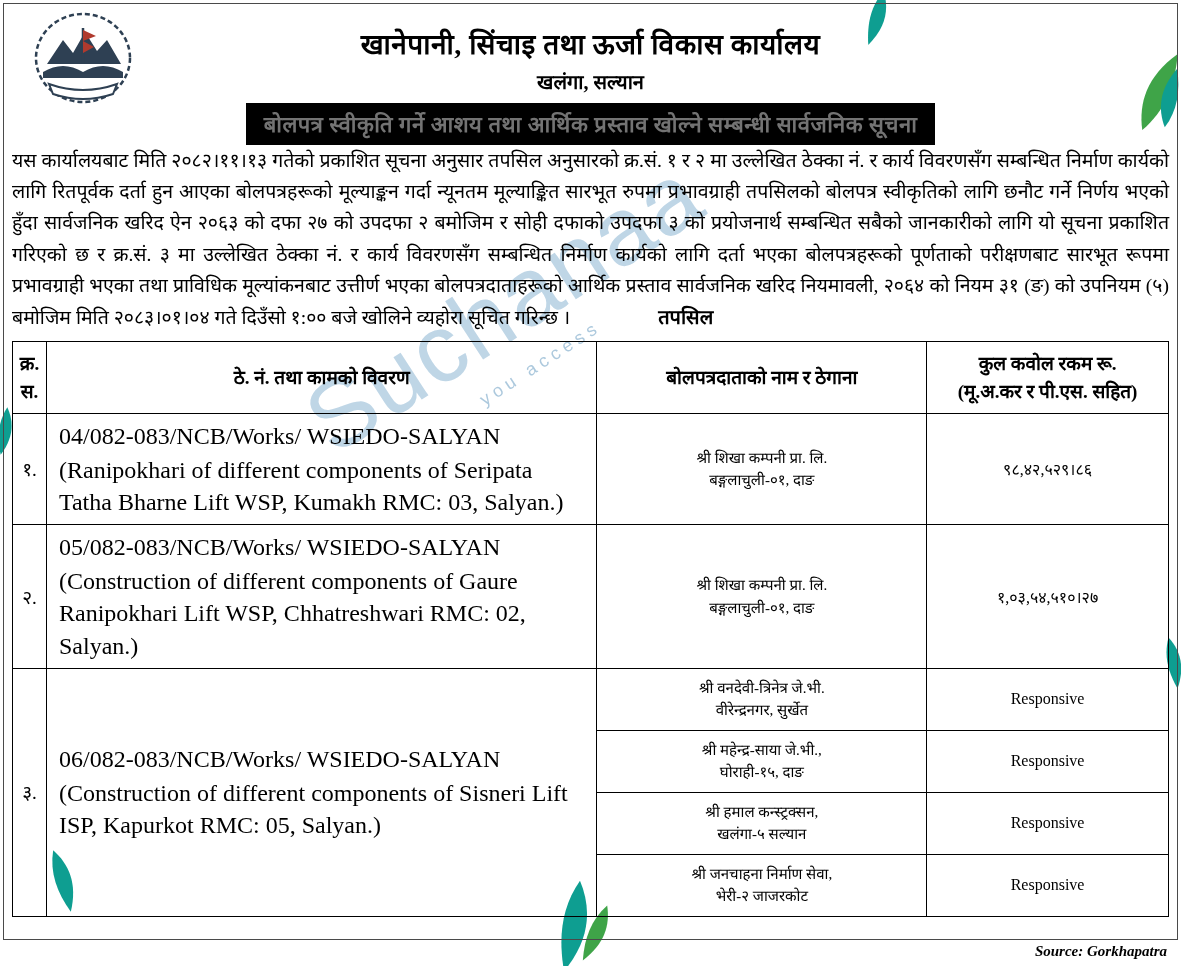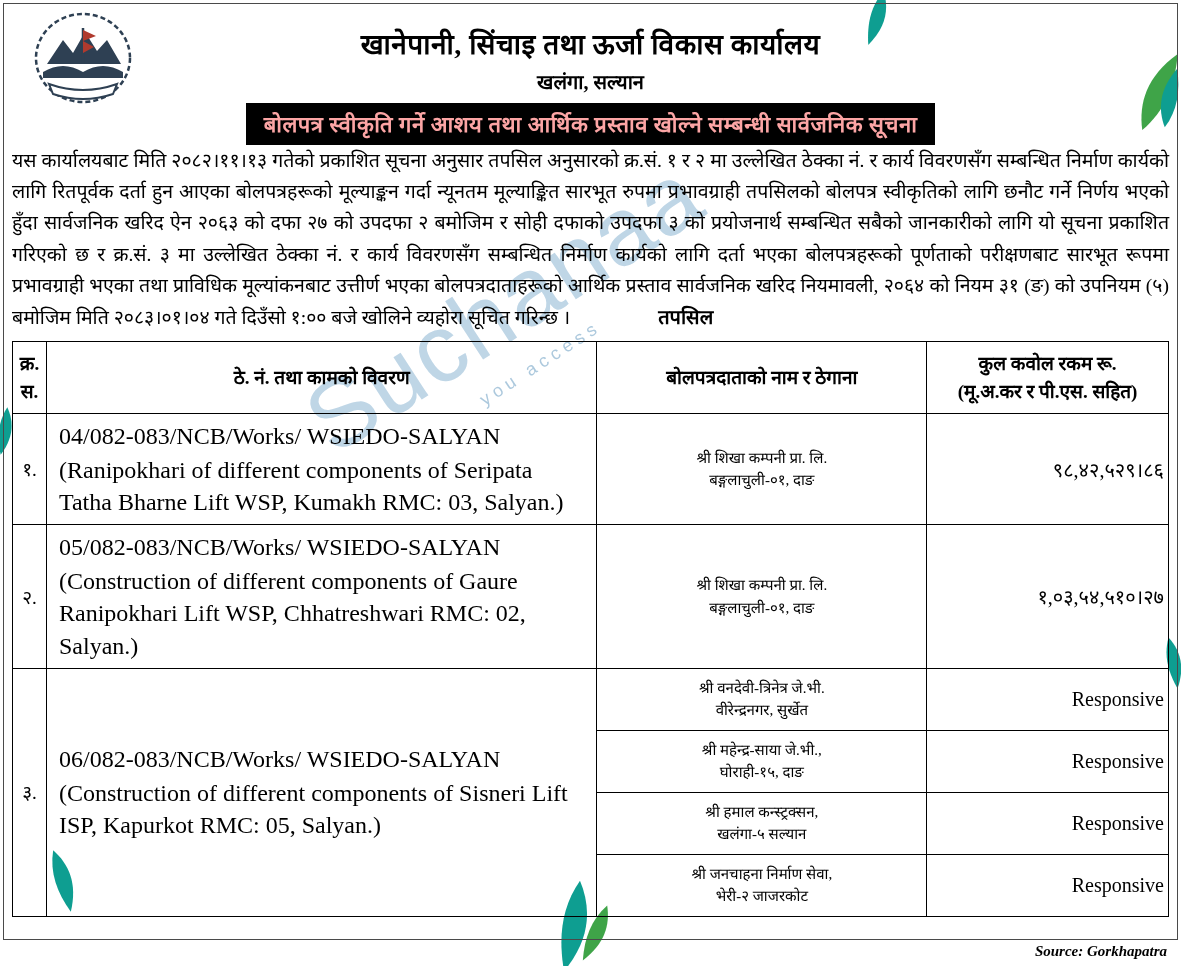--- a/index.html
+++ b/index.html
@@ -11,21 +11,21 @@
   .page {
     position:absolute; left:3px; top:3px; width:1175px; height:937px;
     border:1px solid #4a4a4a; padding:20px 8px 0 8px; background:transparent;
   }
   
   .header { text-align:center; position:relative; z-index:2; }
   .office-name { font-size:28px; font-weight:bold; letter-spacing:0.5px; }
   .office-location { font-size:20px; font-weight:bold; margin-top:6px; }
   .banner-wrap { text-align:center; margin-top:8px; }
   .banner {
-    display:inline-block; background:#000; color:#fca5a5; font-weight:bold;
+    display:inline-block; background:#000; color:#737373; font-weight:bold;
     font-size:22px; padding:5px 18px 7px 18px; letter-spacing:0.5px;
   }
   .published { font-size:19px; font-weight:bold; margin-top:7px; }
   
   .logo { position:absolute; left:28px; top:6px; width:102px; height:98px; z-index:3; }
   
   .body-text {
     font-size:19.5px; line-height:1.6; text-align:justify;
     position:relative; z-index:2;
   }
@@ -38,21 +38,21 @@
   .notice-table th, .notice-table td { border:1.5px solid #000; }
   .notice-table th {
     font-size:19px; font-weight:bold; text-align:center; vertical-align:middle;
     padding:8px 4px; height:70px; line-height:1.45;
   }
   .pre { white-space:pre-line; }
   td.sn { text-align:center; vertical-align:middle; font-size:19px; padding:4px 2px; }
   td.desc { font-size:24px; padding:6px 12px; vertical-align:middle; line-height:1.35; }
   td.desc .contract-no { margin-bottom:1px; }
   td.bidder { text-align:center; vertical-align:middle; font-size:15px; line-height:1.5; padding:6px 4px; }
-  td.amount { text-align:right; vertical-align:middle; font-size:20px; padding:4px; }
+  td.amount { text-align:center; vertical-align:middle; font-size:16px; padding:4px; }
   tr.row-tall { height:92px; }
   tr.row-sub { height:62px; }
   
   .footer-sign {
     text-align:right; font-weight:bold; font-size:20.5px;
     margin-top:7px; padding-right:8px; position:relative; z-index:2;
   }
   .source {
     position:absolute; right:14px; top:943px; font-style:italic;
     font-size:15px; font-weight:bold; z-index:2;margin-left:43px;

